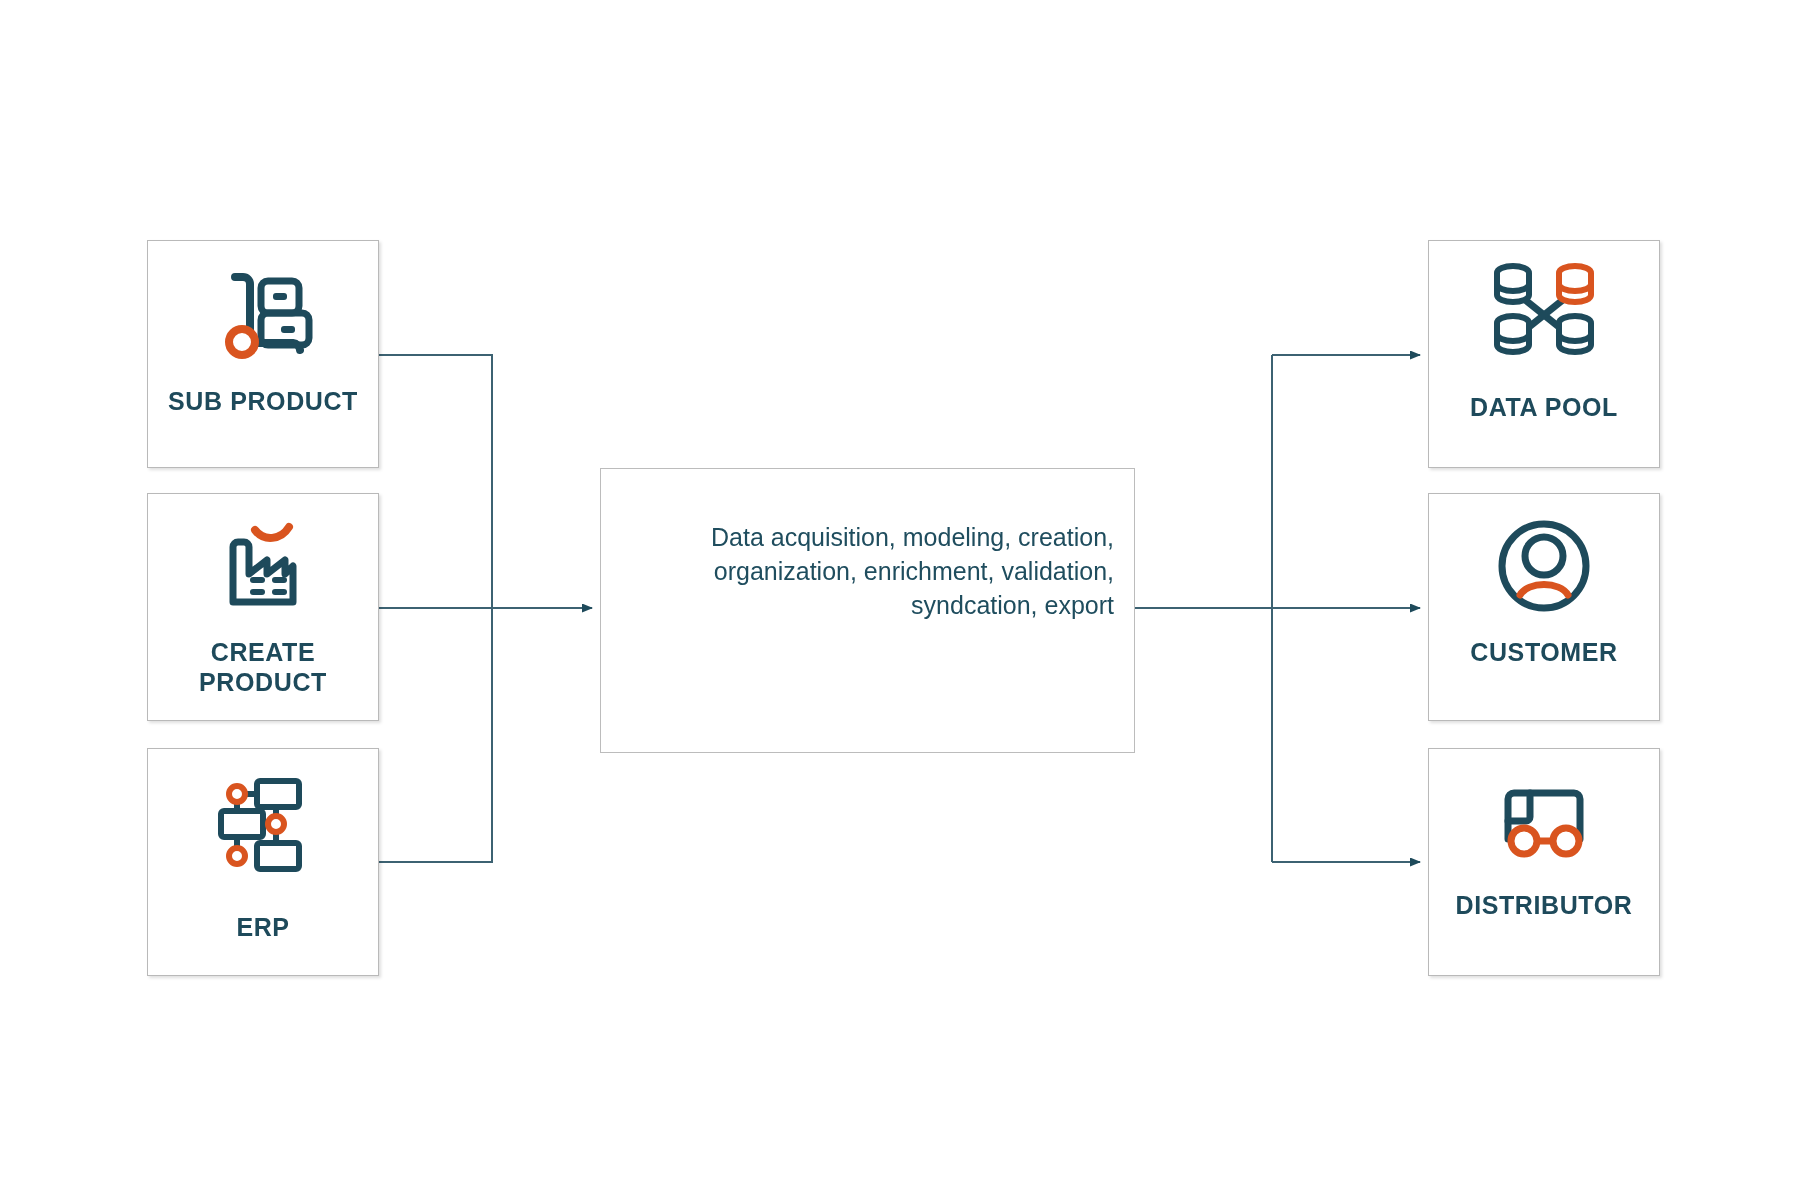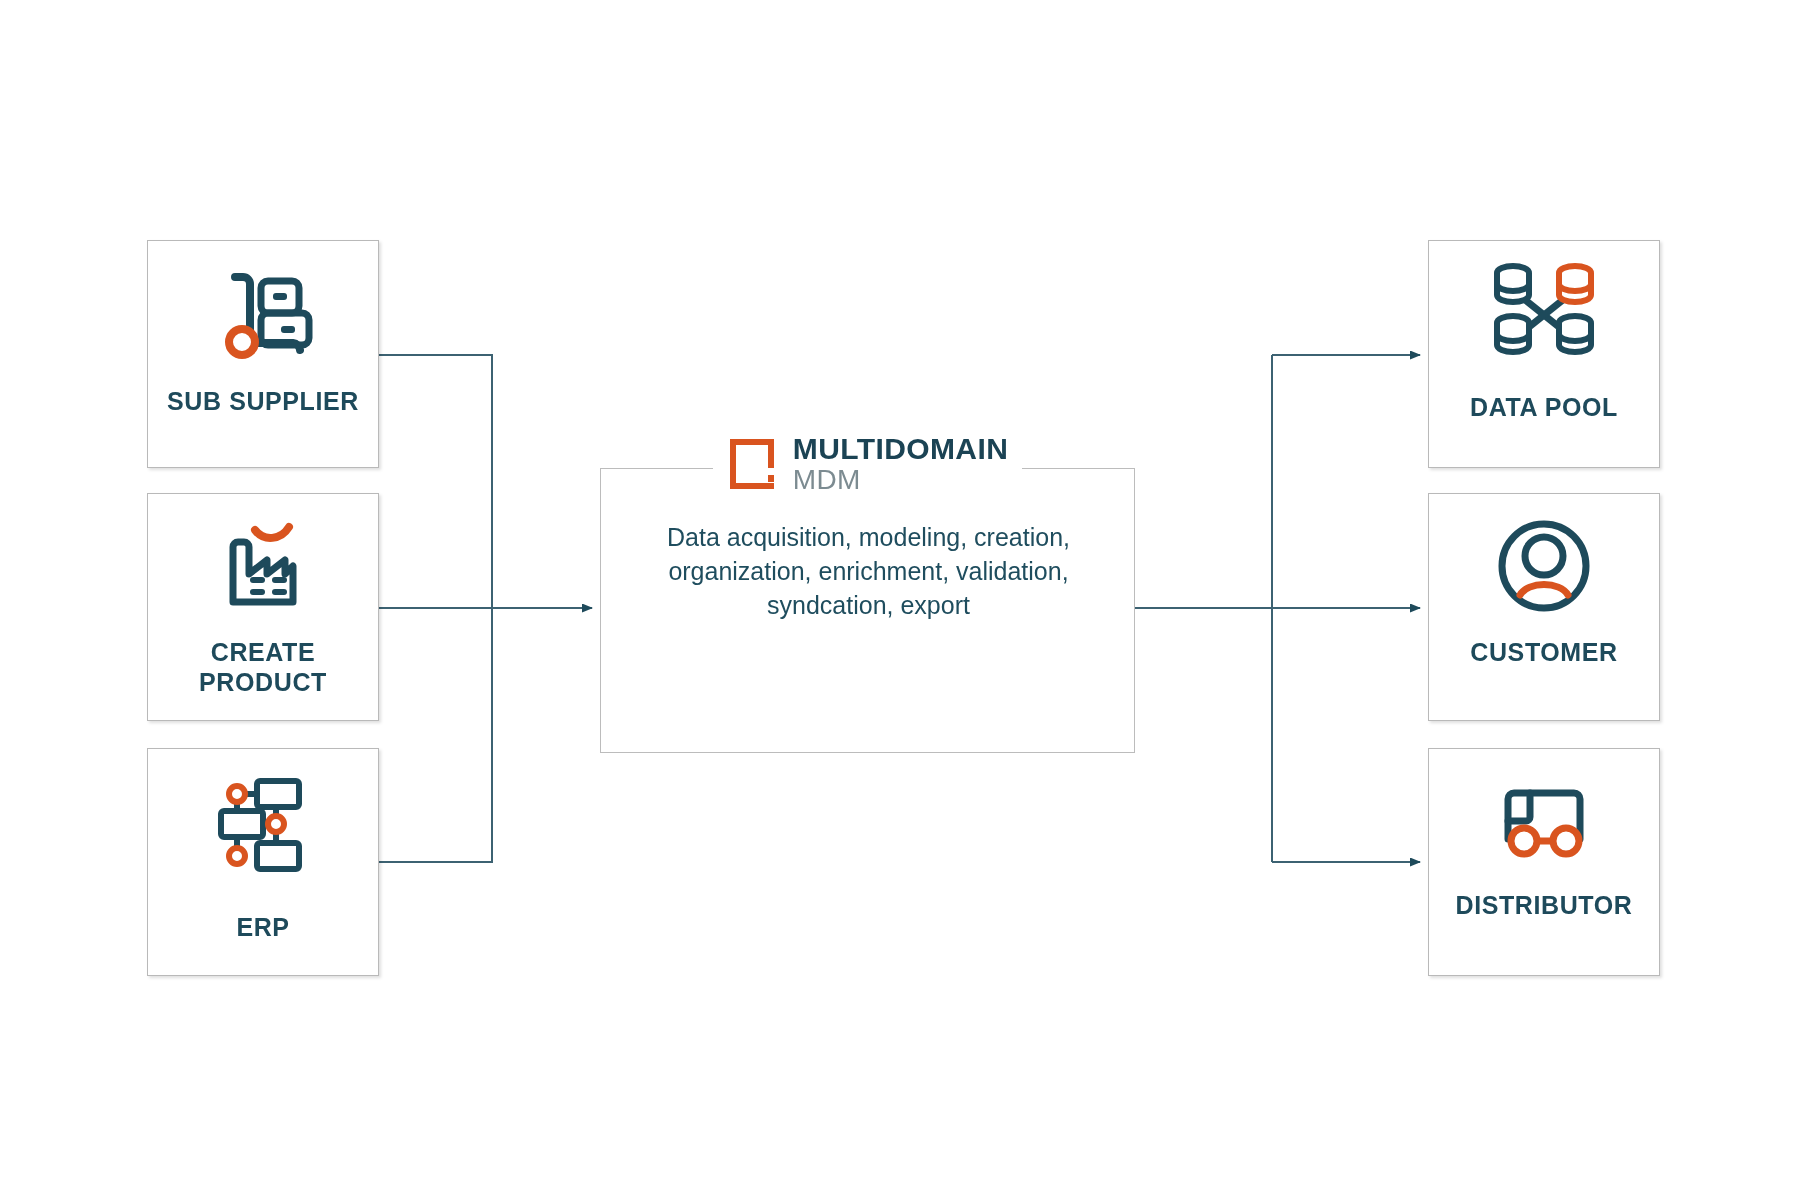--- a/index.html
+++ b/index.html
@@ -140,21 +140,21 @@
     top: 52px;
     width: 535px;
     box-sizing: border-box;
     padding: 0 22px;
     text-align: center;
   }
   .mdm-para {
     color: #1f4d5e;
     font-size: 25px;
     line-height: 1.35;
-    text-align: center;
+    text-align: right;
   }
   #mdm-standards { margin-top: 40px; }
 </style>
 </head>
 <body>
 
 <div id="canvas">
 
   <svg id="connectors" viewBox="0 0 1800 1200" width="1800" height="1200">
     <defs>
@@ -189,21 +189,21 @@
 
         <rect x="50" y="18" width="38" height="32" rx="7" stroke="#1e4a5b" stroke-width="7" fill="none"></rect>
         <rect x="62" y="30" width="14" height="7" rx="3" fill="#1e4a5b"></rect>
 
         <rect x="50" y="50" width="48" height="32" rx="7" stroke="#1e4a5b" stroke-width="7" fill="none"></rect>
         <rect x="70" y="63" width="14" height="7" rx="3" fill="#1e4a5b"></rect>
 
         <circle cx="31" cy="79" r="13" stroke="#d9541f" stroke-width="8" fill="#ffffff"></circle>
       </svg>
     </div>
-    <div class="node-label">SUB SUPPLIER</div>
+    <div class="node-label">SUB PRODUCT</div>
   </div>
 
   <div class="node" id="node-create-product">
     <div class="icon-wrap">
       <svg width="104" height="104" viewBox="0 0 104 104" fill="none">
 
         <path d="M44 16 C53 28 70 26 78 13" stroke="#d9541f" stroke-width="8" stroke-linecap="round" fill="none"></path>
 
         <path d="M22 88 V33 A5 5 0 0 1 27 28 H33 A5 5 0 0 1 38 33 V60 L56 46 V60 L74 46 V60 L82 52 V88 Z" stroke="#1e4a5b" stroke-width="7" stroke-linejoin="round" stroke-linecap="round" fill="none"></path>
 
@@ -239,35 +239,20 @@
     </div>
     <div class="node-label">ERP</div>
   </div>
 
   <div id="mdm-panel">
     <div id="mdm-body">
       <div class="mdm-para" id="mdm-capabilities">Data acquisition, modeling, creation, organization, enrichment, validation, syndcation, export</div>
     </div>
   </div>
 
-  <div id="mdm-logo">
-    <div id="mdm-logo-inner">
-      <svg id="mdm-mark" width="52" height="56" viewBox="0 0 52 56" fill="none">
-
-        <path d="M44 6 H6 V50 H44" stroke="#d9541f" stroke-width="6" fill="none" stroke-linecap="square"></path>
-
-        <rect x="41" y="6" width="6" height="26" fill="#d9541f"></rect>
-        <rect x="41" y="39" width="6" height="7" fill="#d9541f"></rect>
-      </svg>
-      <div class="logo-text-block">
-        <div id="mdm-name">MULTIDOMAIN</div>
-        <div id="mdm-sub">MDM</div>
-      </div>
-    </div>
-  </div>
 
   <div class="node" id="node-data-pool">
     <div class="icon-wrap">
       <svg width="106" height="100" viewBox="0 0 106 100" fill="none">
 
         <path d="M33 38 L73 70" stroke="#1e4a5b" stroke-width="7" stroke-linecap="round"></path>
         <path d="M73 38 L33 70" stroke="#1e4a5b" stroke-width="7" stroke-linecap="round"></path>
 
         <g stroke="#1e4a5b" stroke-width="6" fill="#ffffff">
           <ellipse cx="22" cy="12" rx="16" ry="7"></ellipse>

